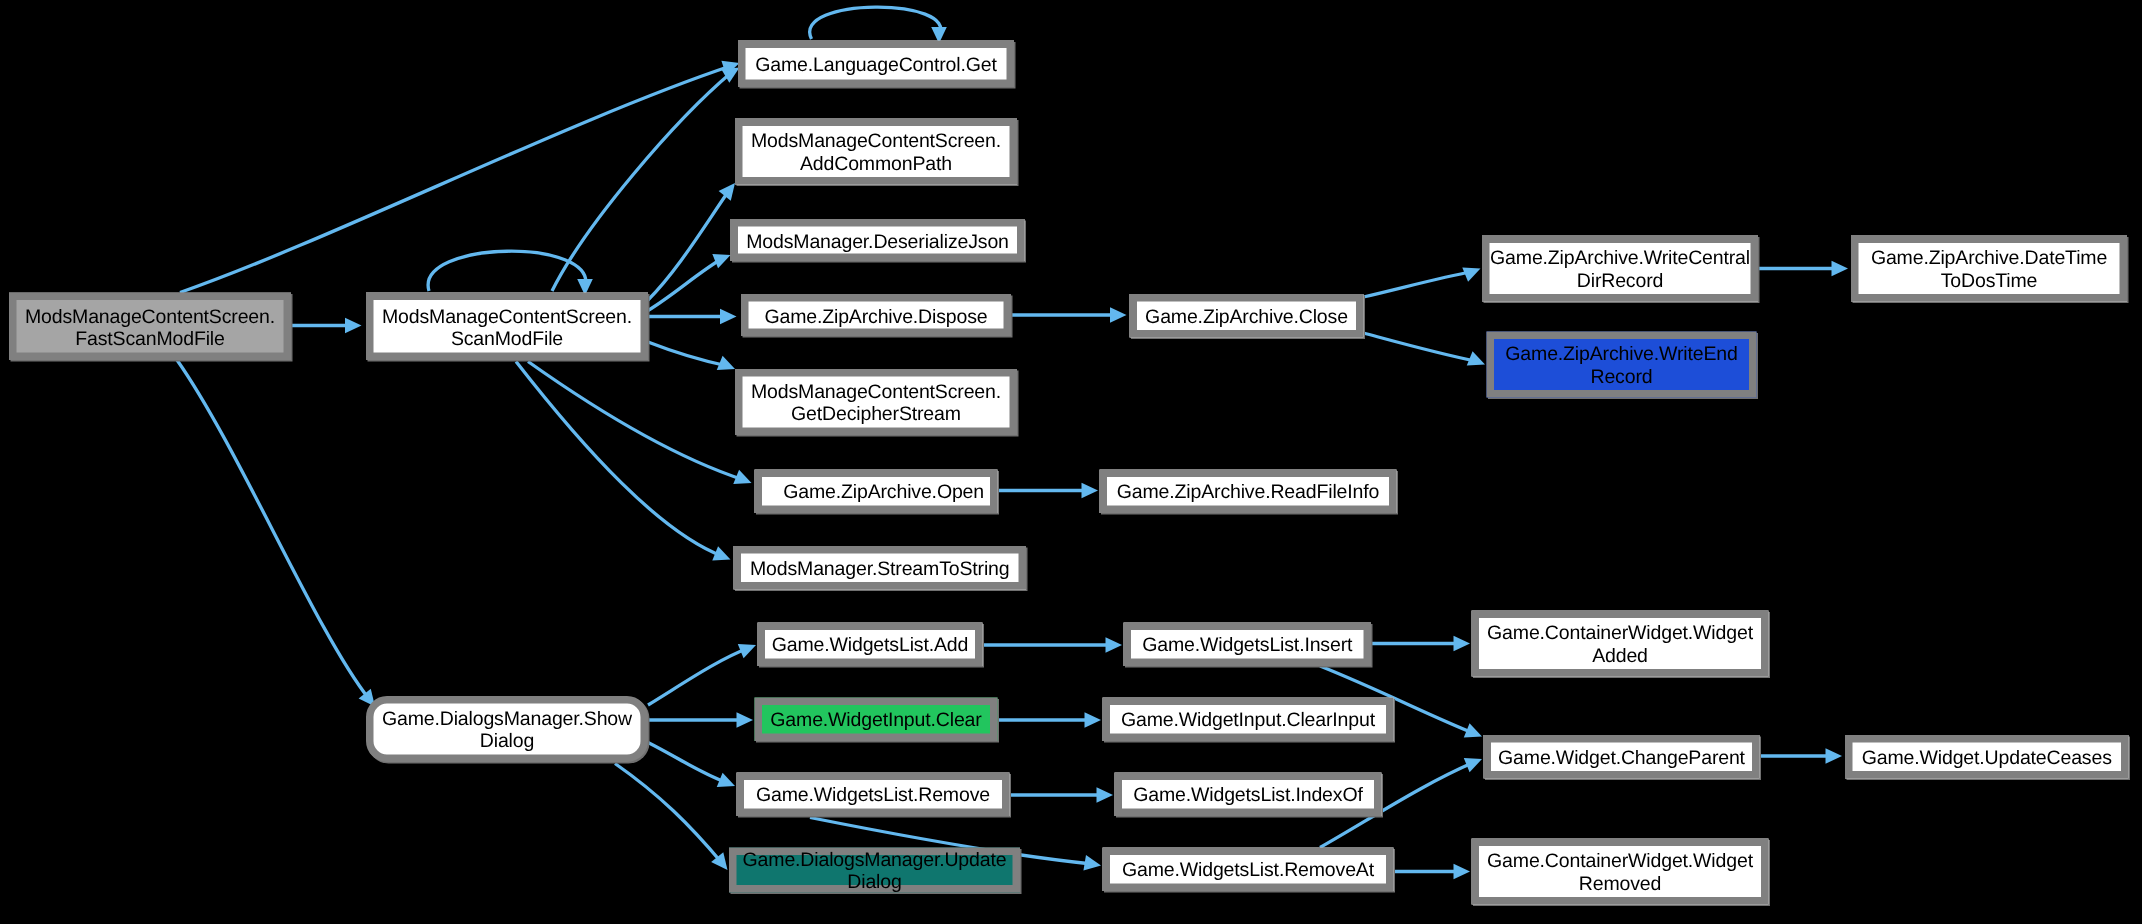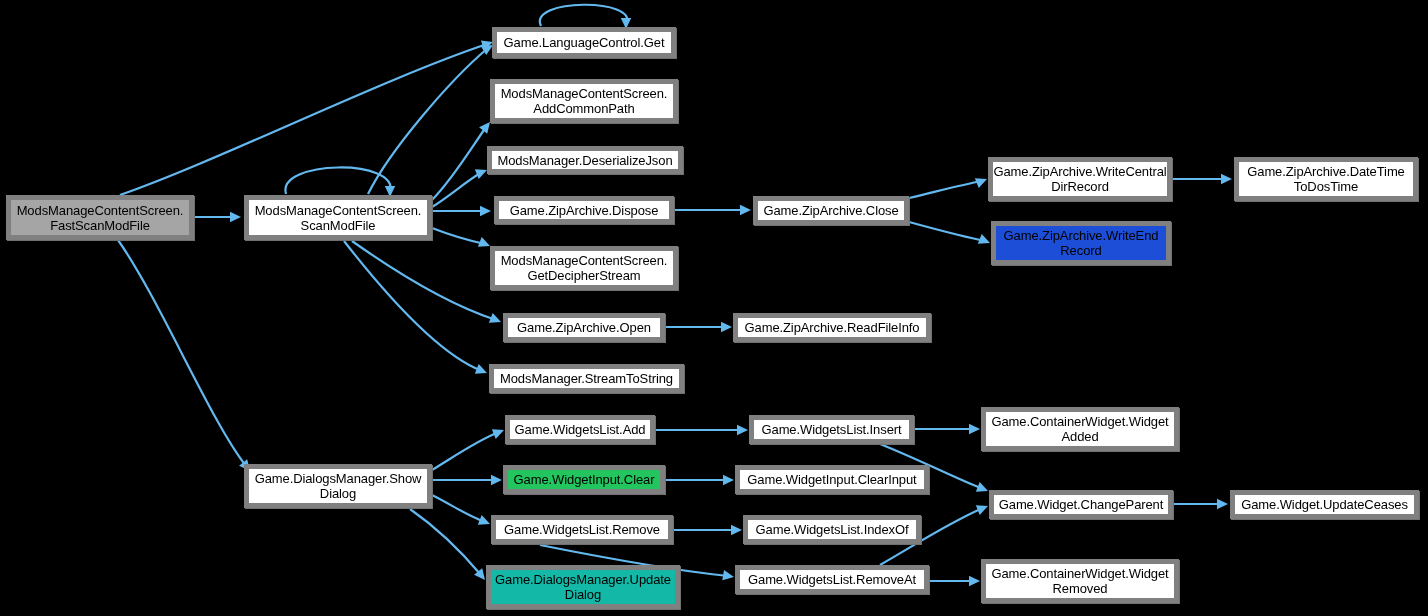--- a/index.html
+++ b/index.html
@@ -143,21 +143,21 @@
       <div class="node-box" style="left: 487px; top: 146px; width: 196px; height: 28px; background: rgb(255, 255, 255); border-color: rgb(128, 128, 128);">
         <span class="node-label">ModsManager.DeserializeJson</span>
       </div>
       <div class="node-box" style="left: 494px; top: 196px; width: 180px; height: 28px; background: rgb(255, 255, 255); border-color: rgb(128, 128, 128);">
         <span class="node-label">Game.ZipArchive.Dispose</span>
       </div>
       <div class="node-box" style="left: 490px; top: 246px; width: 188px; height: 44px; background: rgb(255, 255, 255); border-color: rgb(128, 128, 128);">
         <span class="node-label">ModsManageContentScreen.
 GetDecipherStream</span>
       </div>
-      <div class="node-box" style="left: 503px; top: 313px; width: 162px; height: 29px; background: rgb(255, 255, 255); border-color: rgb(128, 128, 128);">
+      <div class="node-box" style="left: 503px; top: 313px; width: 162px; height: 29px; background: rgb(255, 255, 255); border-color: rgb(128, 128, 128); justify-content: flex-end;">
         <span class="node-label">Game.ZipArchive.Open</span>
       </div>
       <div class="node-box" style="left: 489px; top: 364px; width: 195px; height: 29px; background: rgb(255, 255, 255); border-color: rgb(128, 128, 128);">
         <span class="node-label">ModsManager.StreamToString</span>
       </div>
       <div class="node-box" style="left: 753px; top: 196px; width: 156px; height: 29px; background: rgb(255, 255, 255); border-color: rgb(128, 128, 128);">
         <span class="node-label">Game.ZipArchive.Close</span>
       </div>
       <div class="node-box" style="left: 733px; top: 313px; width: 198px; height: 29px; background: rgb(255, 255, 255); border-color: rgb(128, 128, 128);">
         <span class="node-label">Game.ZipArchive.ReadFileInfo</span>
@@ -167,34 +167,34 @@
 DirRecord</span>
       </div>
       <div class="node-box" style="left: 991px; top: 221px; width: 180px; height: 44px; background: #1d4ed8; border-color: rgb(128, 128, 128);">
         <span class="node-label">Game.ZipArchive.WriteEnd
 Record</span>
       </div>
       <div class="node-box" style="left: 1234px; top: 157px; width: 184px; height: 44px; background: rgb(255, 255, 255); border-color: rgb(128, 128, 128);">
         <span class="node-label">Game.ZipArchive.DateTime
 ToDosTime</span>
       </div>
-      <div class="node-box" style="left: 244px; top: 464px; width: 188px; height: 44px; background: rgb(255, 255, 255); border-color: rgb(128, 128, 128);">
+      <div class="node-box" style="left: 244px; top: 464px; width: 188px; height: 44px; background: rgb(255, 255, 255); border-color: rgb(128, 128, 128); border-radius: 14px;">
         <span class="node-label">Game.DialogsManager.Show
 Dialog</span>
       </div>
       <div class="node-box" style="left: 505px; top: 415px; width: 150px; height: 29px; background: rgb(255, 255, 255); border-color: rgb(128, 128, 128);">
         <span class="node-label">Game.WidgetsList.Add</span>
       </div>
       <div class="node-box" style="left: 503px; top: 465px; width: 162px; height: 29px; background: #22c55e; border-color: rgb(128, 128, 128);">
         <span class="node-label">Game.WidgetInput.Clear</span>
       </div>
       <div class="node-box" style="left: 491px; top: 515px; width: 182px; height: 29px; background: rgb(255, 255, 255); border-color: rgb(128, 128, 128);">
         <span class="node-label">Game.WidgetsList.Remove</span>
       </div>
-      <div class="node-box" style="left: 486px; top: 565px; width: 194px; height: 44px; background: #14b8a6; border-color: rgb(128, 128, 128);">
+      <div class="node-box" style="left: 486px; top: 565px; width: 194px; height: 30px; background: #0f766e; border-color: rgb(128, 128, 128);">
         <span class="node-label">Game.DialogsManager.Update
 Dialog</span>
       </div>
       <div class="node-box" style="left: 749px; top: 415px; width: 165px; height: 29px; background: rgb(255, 255, 255); border-color: rgb(128, 128, 128);">
         <span class="node-label">Game.WidgetsList.Insert</span>
       </div>
       <div class="node-box" style="left: 735px; top: 465px; width: 194px; height: 29px; background: rgb(255, 255, 255); border-color: rgb(128, 128, 128);">
         <span class="node-label">Game.WidgetInput.ClearInput</span>
       </div>
       <div class="node-box" style="left: 743px; top: 515px; width: 178px; height: 29px; background: rgb(255, 255, 255); border-color: rgb(128, 128, 128);">

